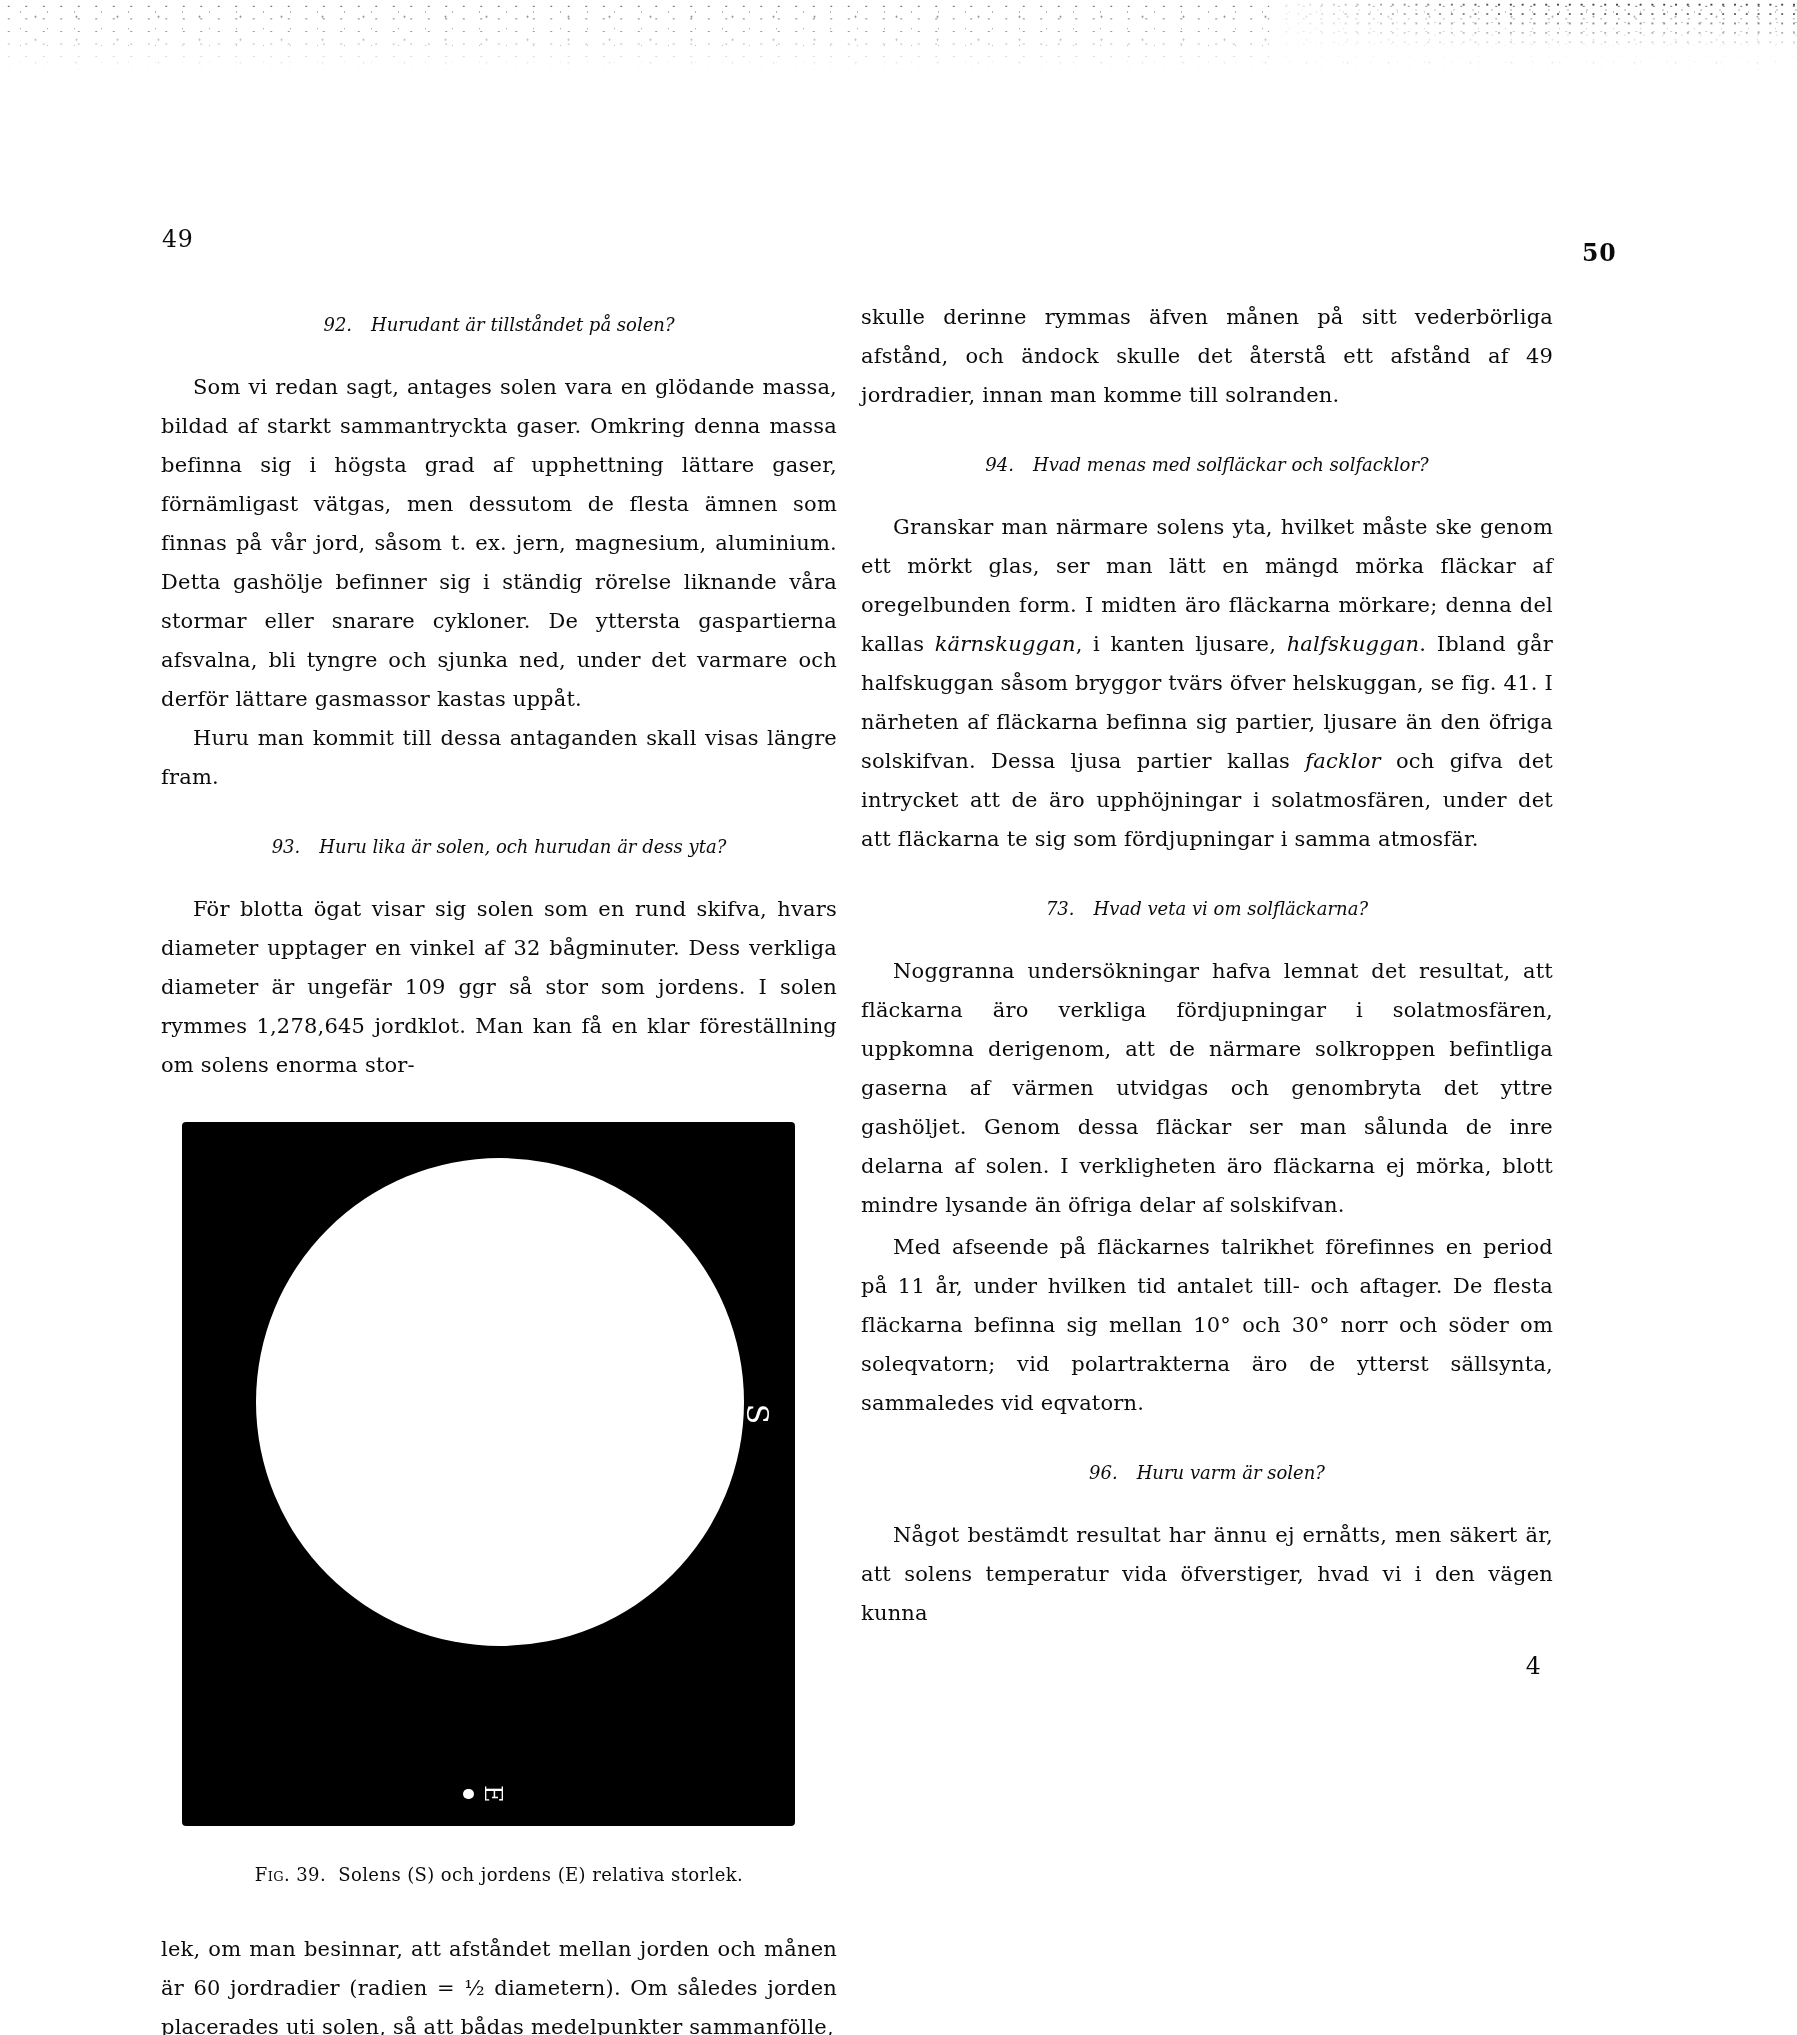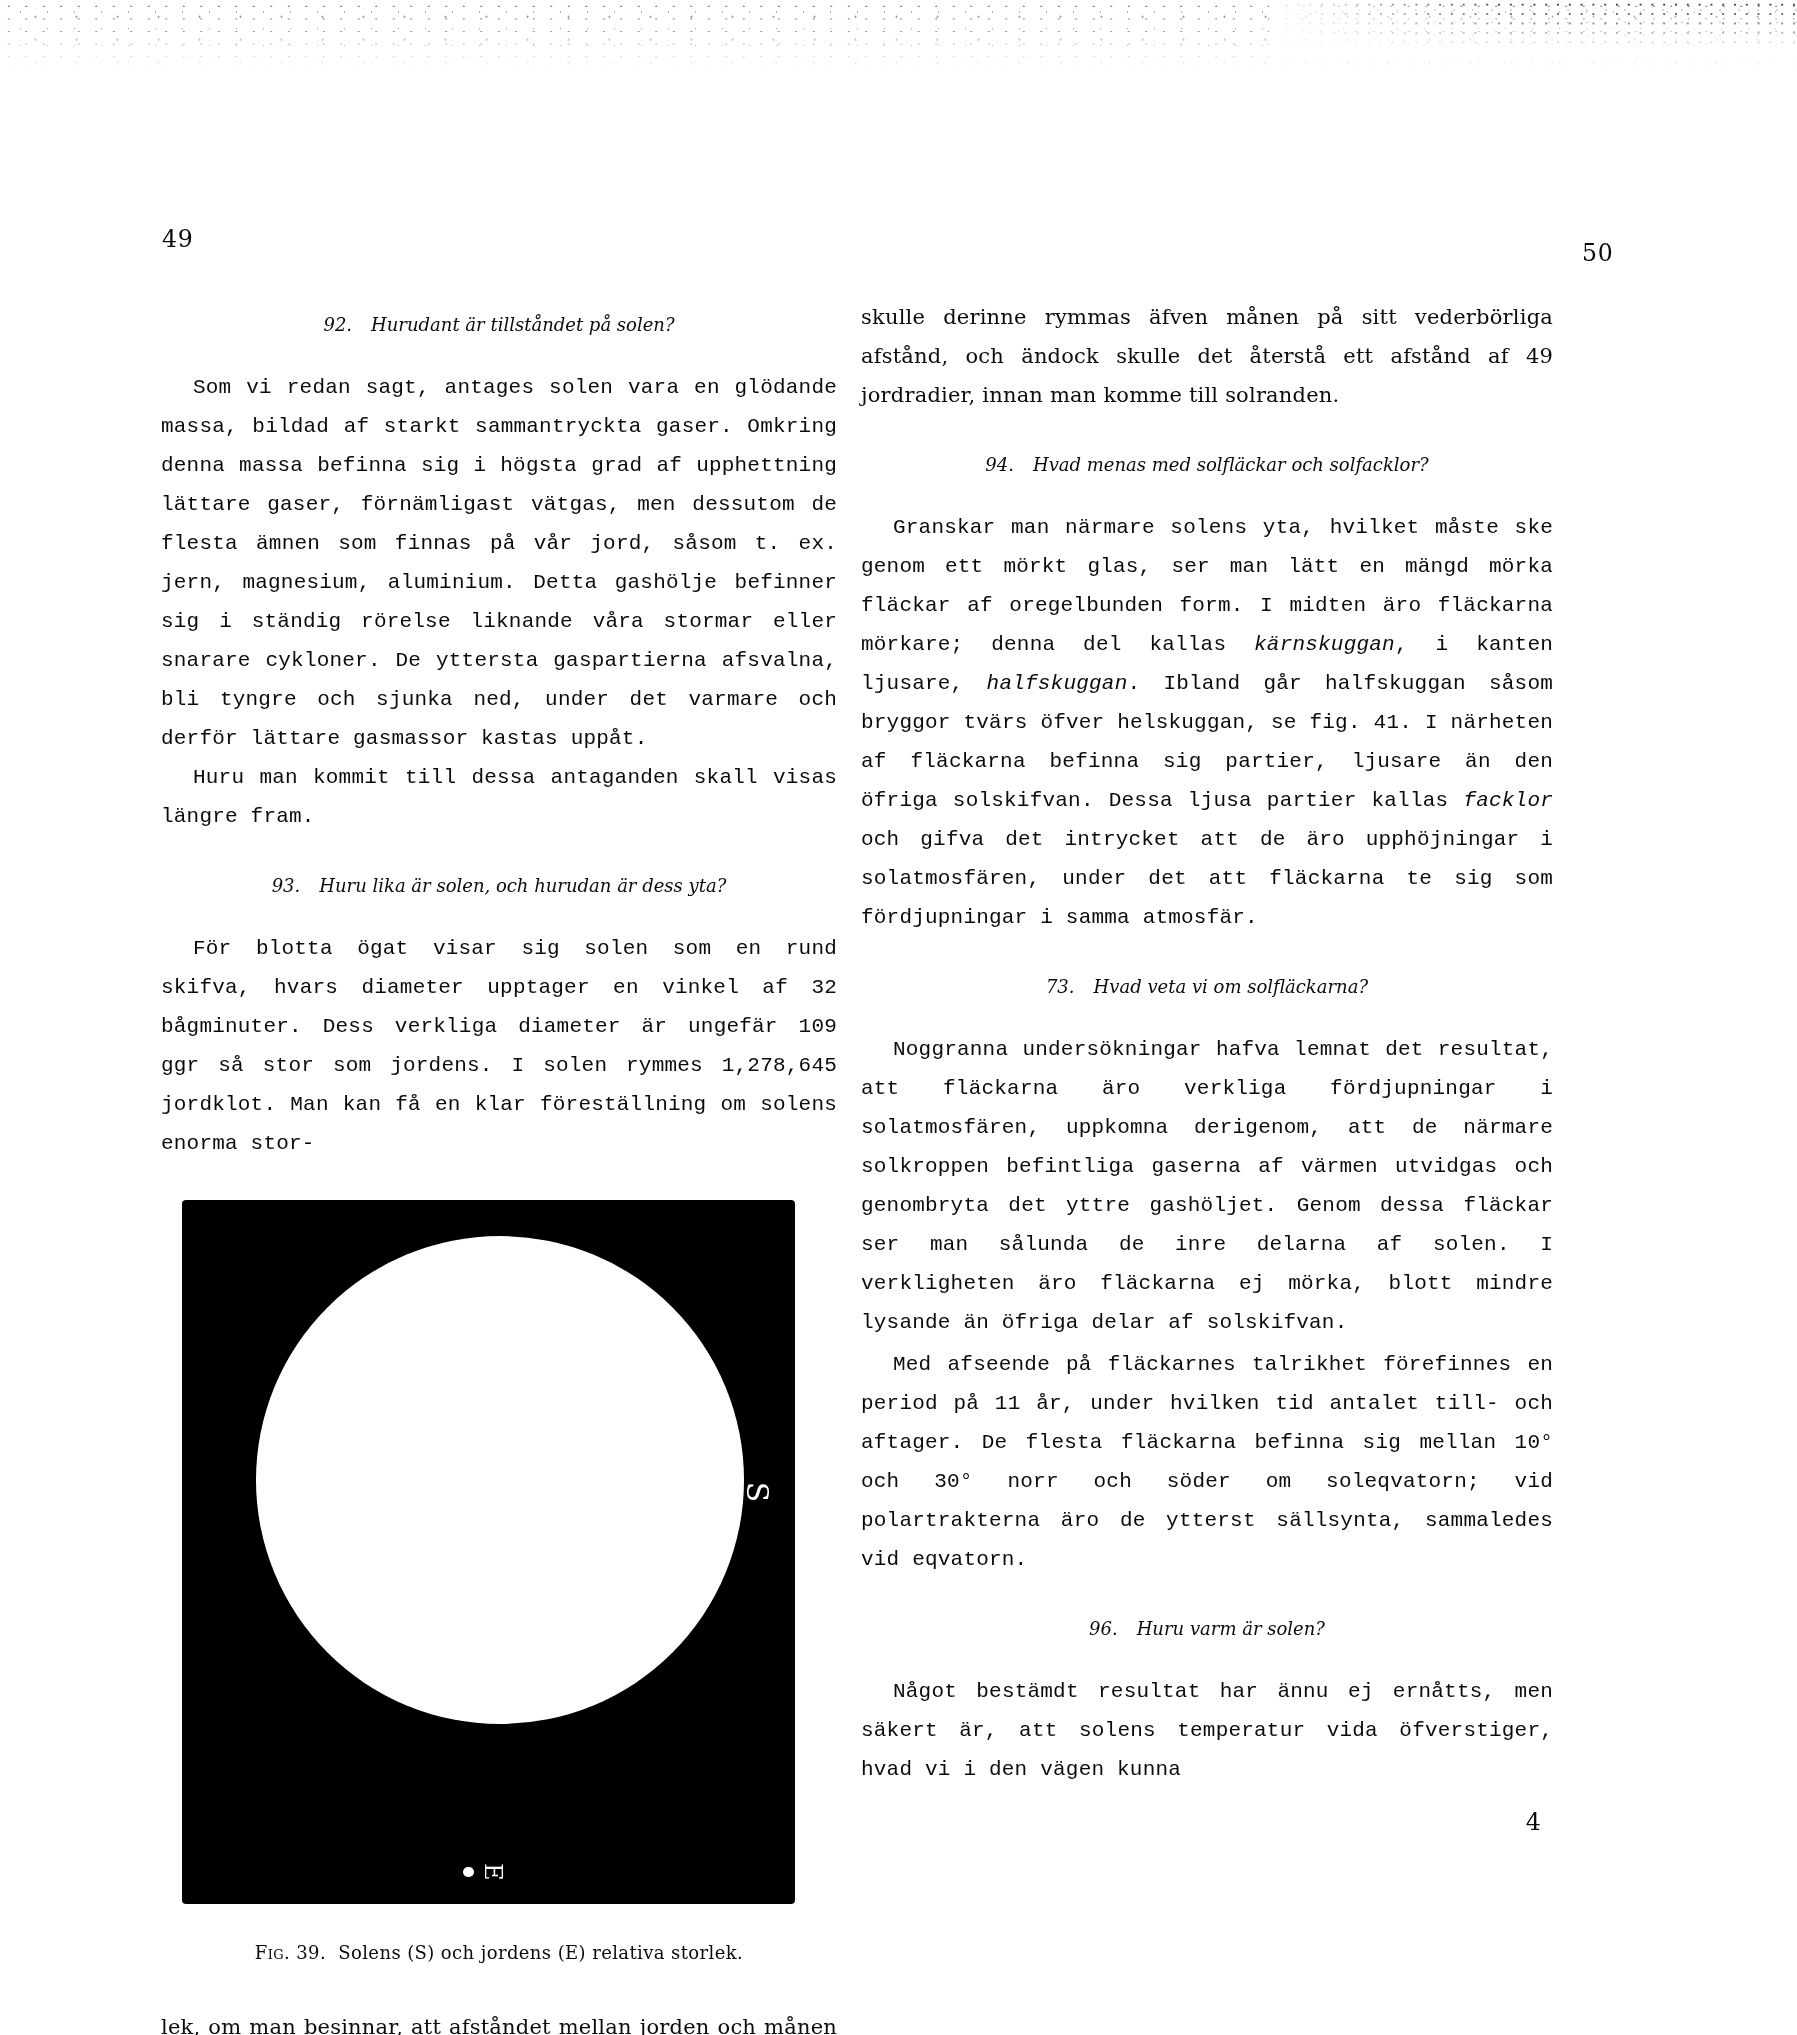--- a/index.html
+++ b/index.html
@@ -36,32 +36,32 @@
     opacity:.8;
   }
   .noise-top-right::after{
     content:"";position:absolute;inset:0;
     background:linear-gradient(to bottom,rgba(255,255,255,0) 0%,#fff 85%),
                linear-gradient(to right,#fff 0%,rgba(255,255,255,0) 45%);
   }
   
   .page-number{position:absolute;font-size:23.6px;letter-spacing:0.8px;}
   #pn-left{left:162px;top:225px;}
-  #pn-right{left:1582px;top:239px;}
+  #pn-right{left:1582px;top:239px;font-weight:bold;}
   
   .col{position:absolute;top:298px;}
   #col-left{left:161px;width:676px;}
   #col-right{left:861px;width:692px;}
   p{
     margin:0;
     font-size:21px;line-height:39px;
     text-align:justify;
     letter-spacing:0.2px;
   }
-  p.indent{text-indent:32px;font-family:Liberation Mono, monospace;}
+  p.indent{text-indent:32px;}
   p.spaced{margin-top:3.3px;}
   .qhead{
     font-style:italic;font-weight:normal;
     font-size:18px;line-height:36px;
     text-align:center;
     margin:32px 16.3px 25px 16.3px;
   }
   .qhead.first{margin-top:9px;}
   .qnum{margin-right:19px;}
   

